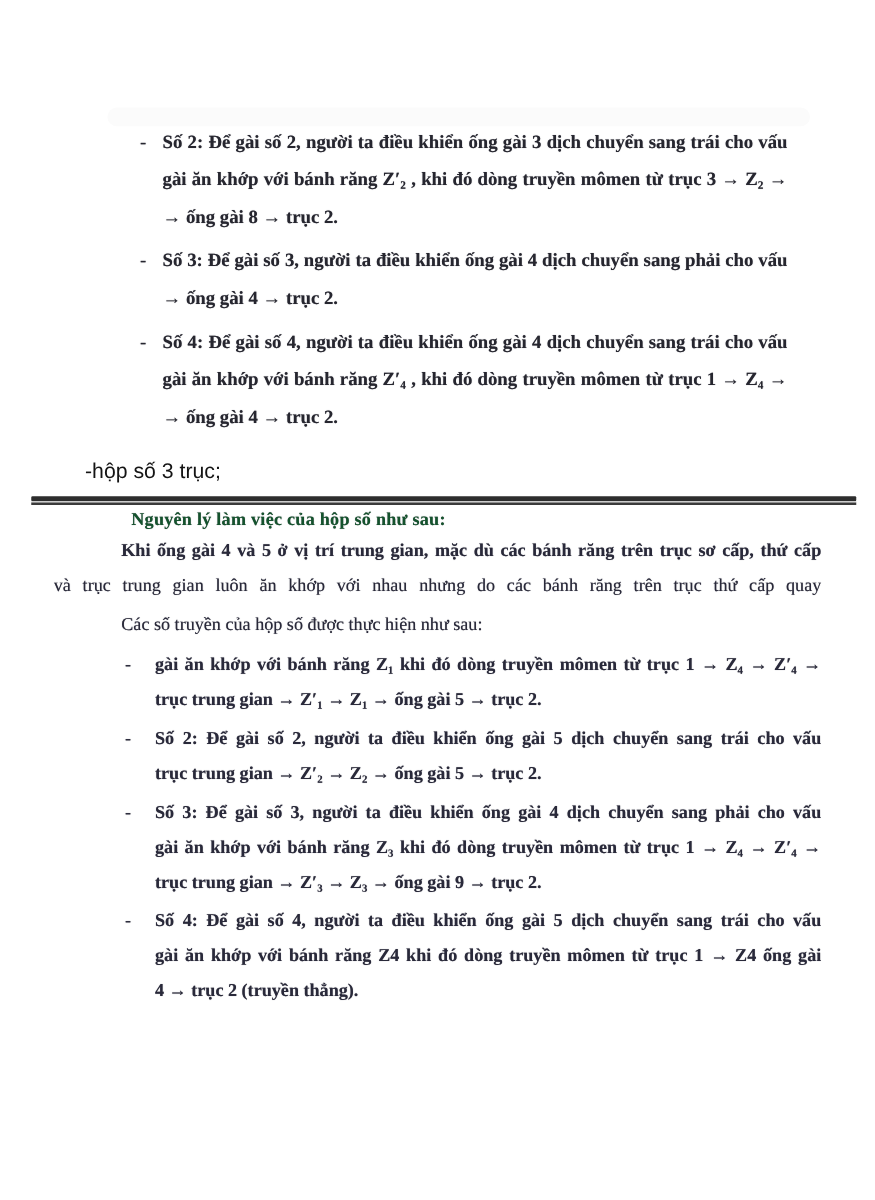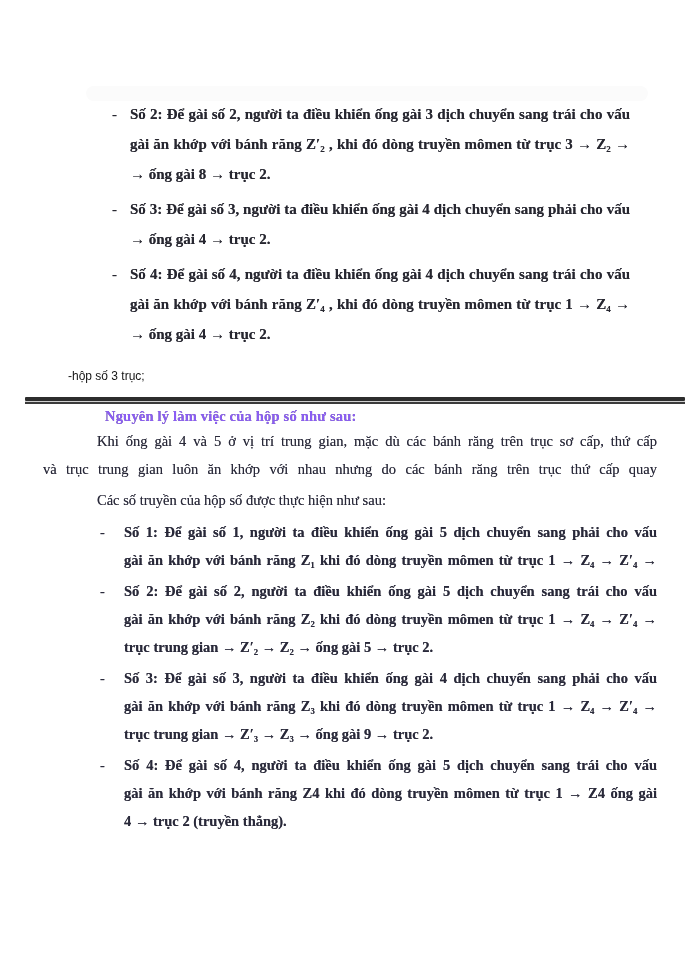--- a/index.html
+++ b/index.html
@@ -27,38 +27,38 @@
   .bullet-item .lines{flex:1;min-width:0;font-weight:bold;}
   .line{
     line-height:30px;height:30px;overflow:hidden;
     text-align:justify;text-align-last:justify;
   }
   .line.last{text-align-last:left;}
   
   .note{
     margin:17px 0 0 68px;
     font-family:"Liberation Sans","DejaVu Sans",sans-serif;
-    font-size:12px;line-height:21px;color:#141414;
+    font-size:17px;line-height:21px;color:#141414;
     text-shadow:none;
   }
   
   .divider{margin:10px 0 0 25px;width:660px;filter:blur(0.3px);}
   .divider .l1{height:4px;background:#2d2d2d;border-radius:1px;}
   .divider .l2{height:1px;background:#cfcfcf;}
   .divider .l3{height:2px;background:#3b3b3b;}
   
   .lower{margin:2px 0 0 43px;width:614px;font-size:14.5px;color:#29293a;}
   .lower .line{line-height:28px;height:28px;}
   .intro{
     margin-left:62px;line-height:20px;height:20px;
-    font-weight:600;color:#8b5cf6;letter-spacing:0.2px;
+    font-weight:600;color:#14532d;letter-spacing:0.2px;
     text-align:left;text-align-last:left;overflow:hidden;
   }
   .para{margin-top:1px;}
-  .para .line.first{text-indent:54px;}
+  .para .line.first{text-indent:54px;font-weight:bold;}
   .leadin{
     margin-top:3px;text-indent:54px;line-height:28px;height:28px;
     text-align:center;text-align-last:left;overflow:hidden;
   }
   .lower-bullets{margin-top:4px;margin-left:57px;width:557px;}
   .lower-bullets .bullet-item{display:flex;margin-bottom:3px;}
   .lower-bullets .marker{flex:none;width:24px;line-height:28px;}
 </style>
 </head>
 <body>
@@ -109,29 +109,28 @@
         <div class="line first">Khi ống gài 4 và 5 ở vị trí trung gian, mặc dù các bánh răng trên trục sơ cấp, thứ cấp</div>
         <div class="line">và trục trung gian luôn ăn khớp với nhau nhưng do các bánh răng trên trục thứ cấp quay</div>
       </div>
 
     <div class="leadin">Các số truyền của hộp số được thực hiện như sau:</div>
 
     <div class="lower-bullets">
         <div class="bullet-item">
           <span class="marker">-</span>
           <div class="lines">
-            <div class="line">Số 1: Để gài số 1, người ta điều khiển ống gài 5 dịch chuyển sang phải cho vấu</div>
             <div class="line">gài ăn khớp với bánh răng Z₁ khi đó dòng truyền mômen từ trục 1 → Z₄ → Z′₄ →</div>
+            <div class="line last">trục trung gian → Z′₁ → Z₁ → ống gài 5 → trục 2.</div>
           </div>
         </div>
         <div class="bullet-item">
           <span class="marker">-</span>
           <div class="lines">
             <div class="line">Số 2: Để gài số 2, người ta điều khiển ống gài 5 dịch chuyển sang trái cho vấu</div>
-            <div class="line">gài ăn khớp với bánh răng Z₂ khi đó dòng truyền mômen từ trục 1 → Z₄ → Z′₄ →</div>
             <div class="line last">trục trung gian → Z′₂ → Z₂ → ống gài 5 → trục 2.</div>
           </div>
         </div>
         <div class="bullet-item">
           <span class="marker">-</span>
           <div class="lines">
             <div class="line">Số 3: Để gài số 3, người ta điều khiển ống gài 4 dịch chuyển sang phải cho vấu</div>
             <div class="line">gài ăn khớp với bánh răng Z₃ khi đó dòng truyền mômen từ trục 1 → Z₄ → Z′₄ →</div>
             <div class="line last">trục trung gian → Z′₃ → Z₃ → ống gài 9 → trục 2.</div>
           </div>

